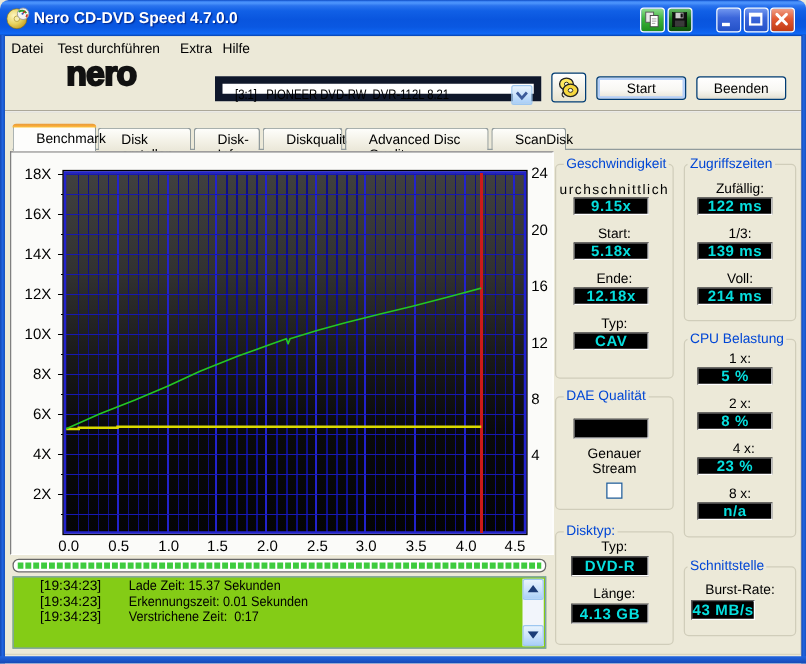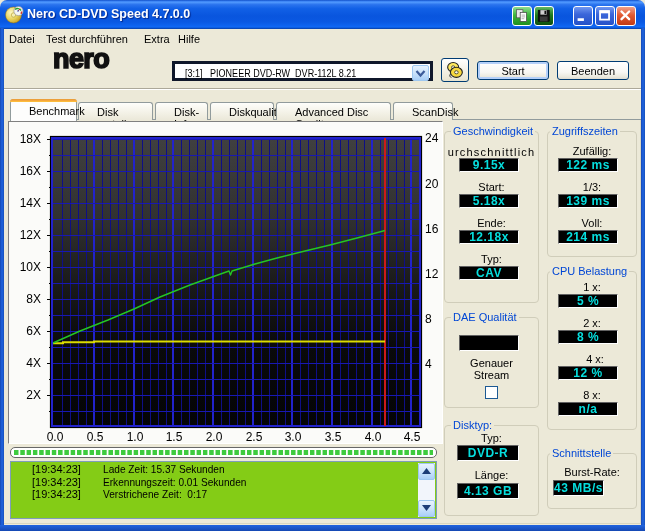--- a/index.html
+++ b/index.html
@@ -13,21 +13,21 @@
 #titletext{left:27px;top:7px;color:#fff;font-size:12.5px;font-weight:bold;letter-spacing:-0.3px;
  text-shadow:1px 1px 1px #00268c;letter-spacing:0px;}
 .tbtn{top:6px;width:20px;height:20px;border-radius:3px;border:1px solid #fff;}
 .glyph{position:absolute;left:0;top:0;width:100%;height:100%;}
 
 #menubar{left:4px;top:29px;width:637px;height:19px;background:#ece9d8;color:#000;font-size:11px;}
 #menubar span{position:absolute;top:4px;}
 
 #logo-nero{left:53px;top:49px;width:62px;height:21px;color:#111;font-weight:bold;font-size:27px;letter-spacing:-0.6px;line-height:21px;-webkit-text-stroke:1.7px #111;}
 #logo-speed{left:12px;top:73px;width:150px;color:#111;font-weight:bold;font-style:italic;font-size:17px;letter-spacing:0.6px;-webkit-text-stroke:0.7px #111;}
-#combo{left:172px;top:61px;width:261px;height:20px;background:#fff;border:3px solid #0f172a;font-size:10.5px;}
+#combo{left:172px;top:61px;width:261px;height:20px;background:#fff;border:6px solid #0f172a;font-size:10.5px;}
 #combo .ct{position:absolute;left:10px;top:3px;white-space:pre;display:inline-block;transform:scaleX(0.82);transform-origin:0 0;font-size:11px;}
 #combo .ca{position:absolute;right:1px;top:1px;width:17px;height:16px;
  background:linear-gradient(180deg,#e8f3fd 0%,#cbe3fb 50%,#a8cef7 100%);border:1px solid #9ec7f0;border-radius:2px;}
 .xpbtn{height:19px;background:linear-gradient(180deg,#ffffff 0%,#f8f7f3 60%,#eceadf 85%,#dfdcd0 100%);
  border:1px solid #003c74;border-radius:3px;font-size:11px;text-align:center;padding-top:3px;}
 #sep1{left:4px;top:88px;width:637px;height:2px;background:#aca899;border-bottom:1px solid #fff;}
 
 .tab{top:102px;height:18px;background:linear-gradient(180deg,#fefefb 0%,#f3f1e6 60%,#ebe8d9 100%);
  border:1px solid #919b9c;border-bottom:none;border-radius:3px 3px 0 0;font-size:11px;padding-top:3px;padding-left:18px;}
 #tab0{top:99px;height:22px;background:#fdfdfc;z-index:3;border-radius:4px 4px 0 0;padding-top:5px;}
@@ -264,21 +264,21 @@
   <div class="abs glabel" style="left:547px;top:217px;width:90px;">Voll:</div>
   <div class="abs lcd" style="left:558px;top:230px;width:60px;height:14px;line-height:13px;">214 ms</div>
 
   <div class="abs gbox" id="boxB2" style="left:547px;top:271px;width:90px;height:159px;"></div>
   <div class="abs gtitle" style="left:550px;top:265px;">CPU Belastung</div>
   <div class="abs glabel" style="left:547px;top:281px;width:90px;">1 x:</div>
   <div class="abs lcd" style="left:558px;top:294px;width:60px;height:14px;line-height:13px;">5 %</div>
   <div class="abs glabel" style="left:547px;top:317px;width:90px;">2 x:</div>
   <div class="abs lcd" style="left:558px;top:330px;width:60px;height:14px;line-height:13px;">8 %</div>
   <div class="abs glabel" style="left:547px;top:353px;width:96px;">4 x:</div>
-  <div class="abs lcd" style="left:558px;top:366px;width:60px;height:14px;line-height:13px;">12 %</div>
+  <div class="abs lcd" style="left:558px;top:366px;width:60px;height:14px;line-height:13px;">23 %</div>
   <div class="abs glabel" style="left:547px;top:389px;width:90px;">8 x:</div>
   <div class="abs lcd" style="left:558px;top:402px;width:60px;height:14px;line-height:13px;">n/a</div>
 
   <div class="abs gbox" id="boxB3" style="left:547px;top:453px;width:90px;height:56px;"></div>
   <div class="abs gtitle" style="left:550px;top:447px;">Schnittstelle</div>
   <div class="abs glabel" style="left:547px;top:466px;width:90px;">Burst-Rate:</div>
   <div class="abs lcd" style="left:553px;top:480px;width:51px;height:16px;line-height:15px;">43 MB/s</div>
 
   <div class="abs" id="frameL"></div>
   <div class="abs" id="frameR"></div>

